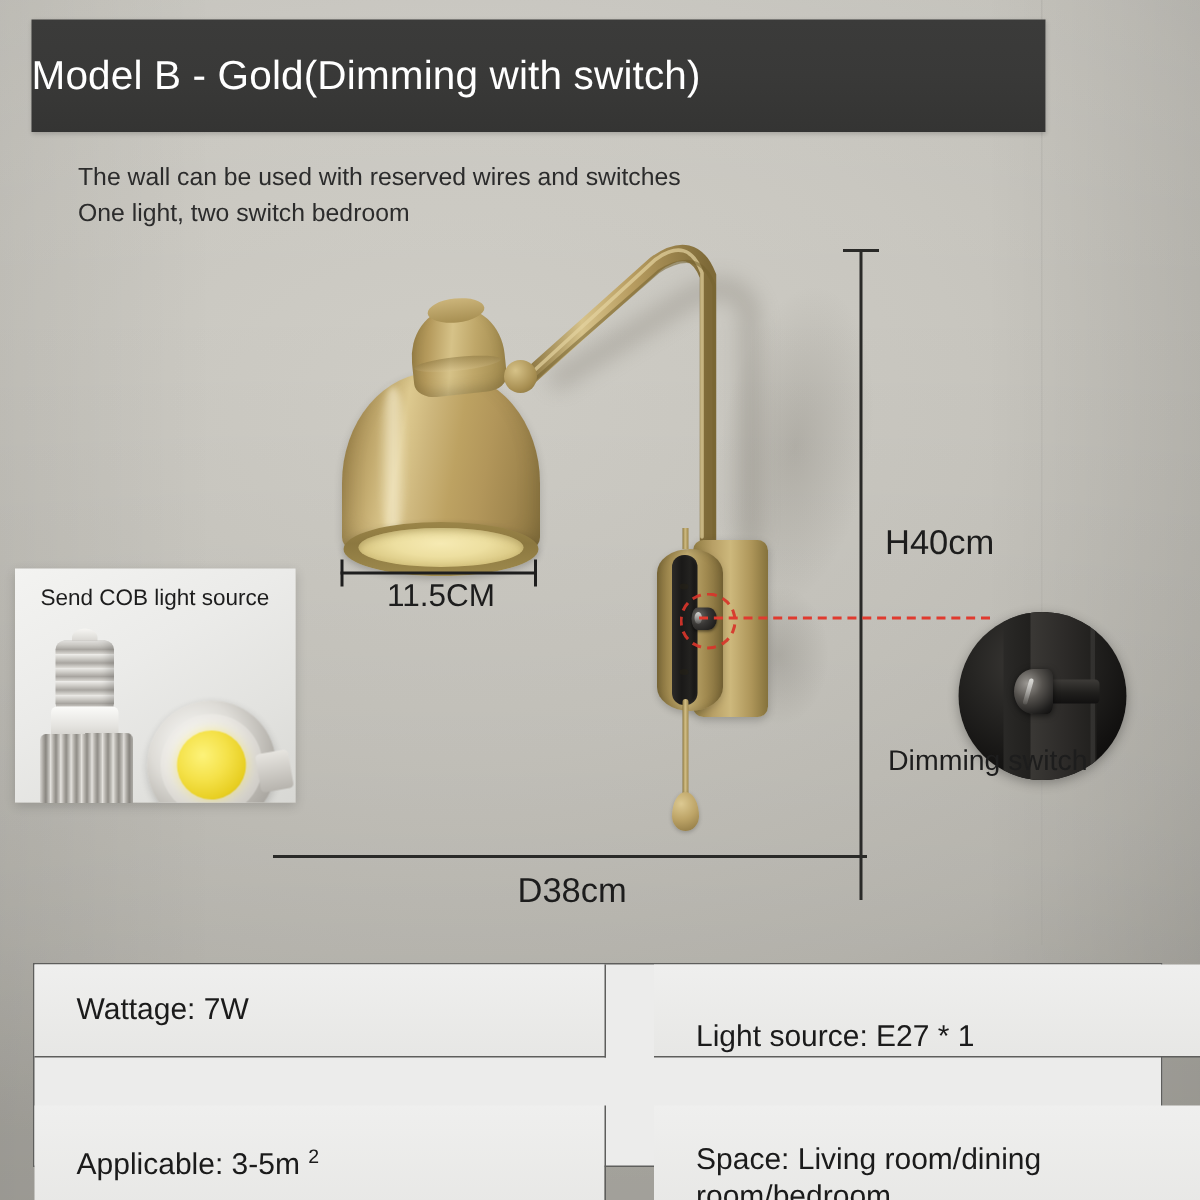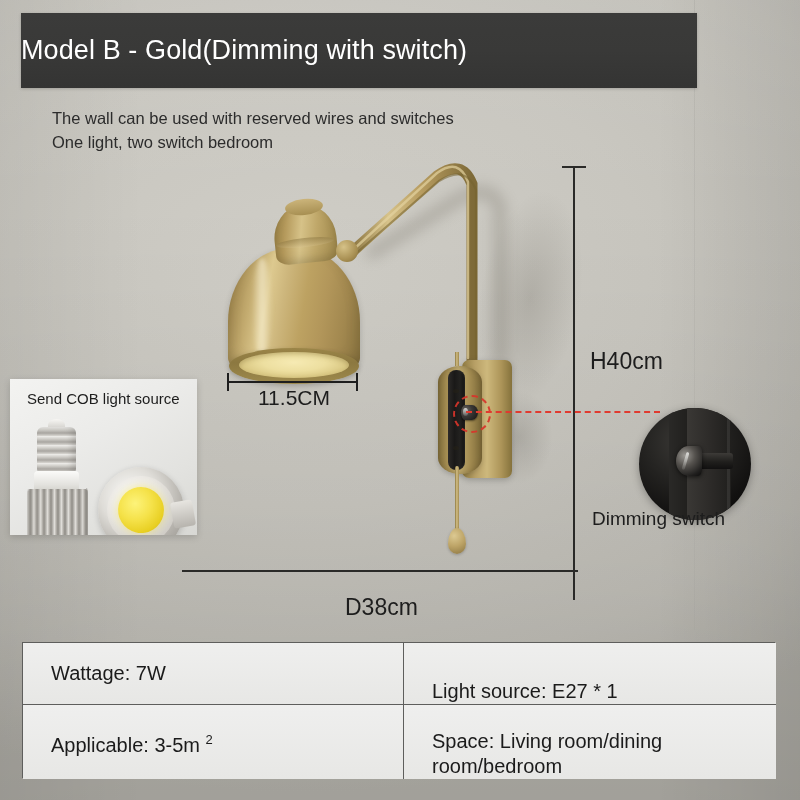--- a/index.html
+++ b/index.html
@@ -216,21 +216,21 @@
     position: absolute; left: 590px; top: 348px;
     font-size: 23px; color: #1d1d1d; white-space: nowrap;
   }
 
   .dim-d-line {
     position: absolute; left: 182px; top: 570px; width: 396px; height: 2px;
     background: #2a2a28;
   }
   .dim-label-d38 {
     position: absolute; left: 345px; top: 580px;
-    font-size: 23px; color: #1d1d1d; white-space: nowrap; margin-top: 14px;
+    font-size: 23px; color: #1d1d1d; white-space: nowrap;
   }
 
   
   .red-dashed {
     position: absolute; left: 466px; top: 411px; width: 194px; height: 0;
     border-top: 2px dashed #e03a2f;
   }
   .red-ring {
     position: absolute; left: 453px; top: 395px; width: 34px; height: 34px;
     border: 2px dashed #d8352b; border-radius: 50%;
@@ -268,21 +268,21 @@
     background: linear-gradient(to bottom, rgba(235,235,232,0.85), rgba(120,118,114,0.3));
     transform: rotate(16deg);
     border-radius: 2px;
   }
   .dc-shaft {
     position: absolute; left: 58px; top: 45px; width: 36px; height: 16px;
     border-radius: 3px;
     background: linear-gradient(to bottom, #3d3b38, #201f1d 55%, #111010 100%);
   }
   .detail-label {
-    position: absolute; left: 592px; top: 508px;
+    position: absolute; left: 592px; top: 497px;
     font-size: 19px; color: #1d1d1d; white-space: nowrap;
   }
 
   
   .cob-panel {
     position: absolute; left: 10px; top: 379px; width: 187px; height: 156px;
     background: linear-gradient(150deg, #f3f3f1 0%, #ebebe9 40%, #e2e2df 72%, #d8d8d4 100%);
     box-shadow: 0 2px 7px rgba(0,0,0,0.16);
     overflow: hidden;
   }
@@ -348,20 +348,21 @@
   .spec-table {
     position: absolute;
     left: 22px; top: 642px;
     width: 753px; height: 136px;
     display: grid;
     grid-template-columns: 381px 372px;
     grid-template-rows: 62px 74px;
     background: #ececeb;
     border: 1px solid #5e5e5c;
     box-sizing: border-box;
+    gap: 32px;
   }
   .spec-cell {
     border-right: 1px solid #5e5e5c;
     border-bottom: 1px solid #5e5e5c;
     display: flex;
     align-items: center;
     padding: 0 0 0 28px;
     box-sizing: border-box;
     background: linear-gradient(to bottom, #efefee, #e7e7e5);
   }

